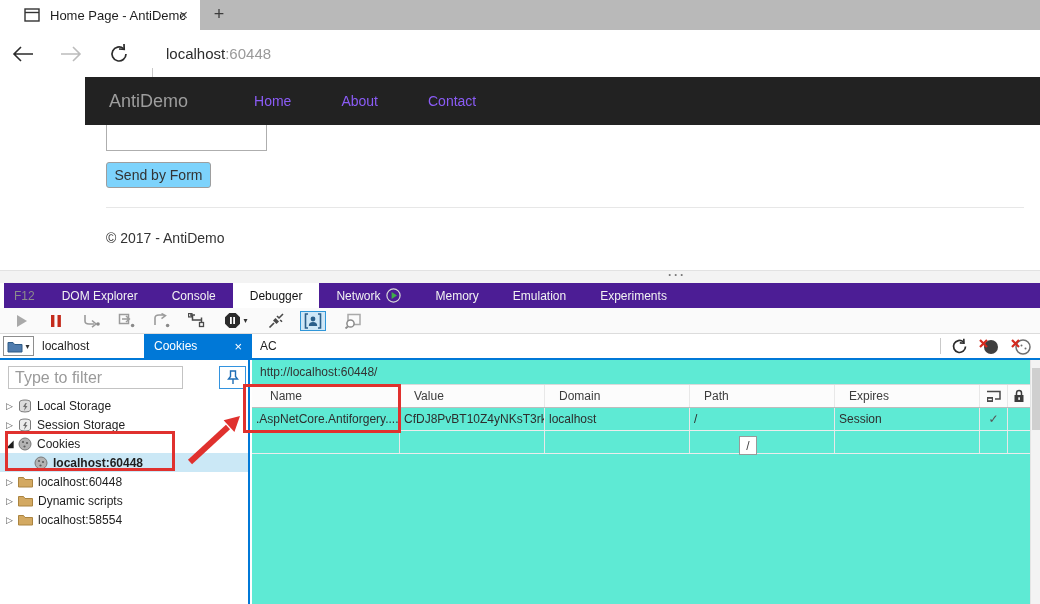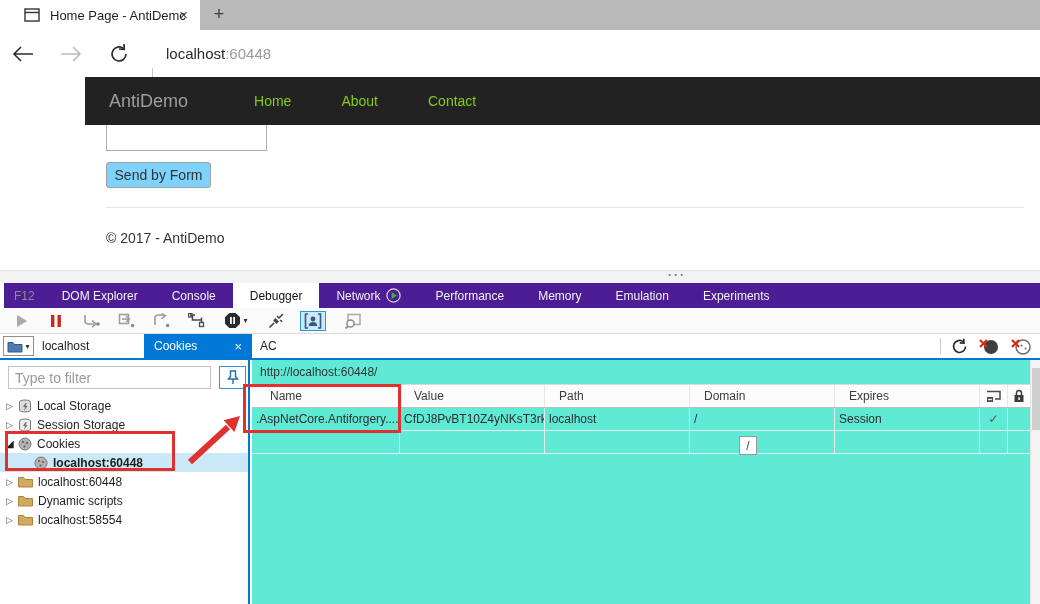--- a/index.html
+++ b/index.html
@@ -21,21 +21,21 @@
   .addr-sep { position:absolute; left:152px; top:38px; width:1px; height:30px; background:#c9c9c9; }
   .address { position:absolute; left:166px; top:0; height:47px; display:flex; align-items:center; font-size:15px; }
   .address .host { color:#2b2b2b; }
   .address .port { color:#9a9a9a; }
 
   
   .site-navbar { position:absolute; left:85px; top:77px; width:955px; height:48px; background:#222;
                  display:flex; align-items:center; }
   .brand { color:#9d9d9d; font-size:18px; margin-left:24px; }
   .navlinks { display:flex; margin-left:50px; }
-  .navlink { color:#84cc16; font-size:14px; padding:0 16px; margin-right:18px; }
+  .navlink { color:#8b5cf6; font-size:14px; padding:0 16px; margin-right:18px; }
   .page-input { position:absolute; left:106px; top:125px; width:161px; height:26px; background:#fff;
                 border:1px solid #aeaeae; border-top:none; }
   .send-btn { position:absolute; left:106px; top:162px; width:105px; height:26px; background:#7dd3fc;
               border:1px solid #9e9e9e; border-radius:3px; font-size:14px; color:#333;
               display:flex; align-items:center; justify-content:center; font-family:"Liberation Sans",sans-serif; }
   .page-hr { position:absolute; left:106px; top:207px; width:918px; height:0; border-top:1px solid #e7e7e7; }
   .footer-text { position:absolute; left:106px; top:230px; font-size:14px; color:#333; }
 
   
   .grip-strip { position:absolute; left:0; top:270px; width:1040px; height:13px; background:#f3f3f3;
@@ -61,22 +61,22 @@
   .ptab.loc { left:36px; width:108px; color:#222; padding-left:6px; }
   .ptab.cook { left:144px; width:108px; color:#fff; padding-left:10px; }
   .ptab.cook .ptab-close { position:absolute; right:10px; font-size:13px; color:#fff; }
   .doc-tab { position:absolute; left:260px; top:0; height:24px; display:flex; align-items:center;
              font-size:12px; color:#222; }
   .pb-right { position:absolute; right:8px; top:0; height:24px; display:flex; align-items:center; gap:10px; }
   .pb-sep { width:1px; height:16px; background:#c9c9c9; }
 
   .main { position:absolute; left:0; top:360px; width:1040px; height:244px; background:#fff; }
   .left-panel { position:absolute; left:0; top:0; width:250px; height:244px; border-right:2px solid #0078d7; }
-  .filter-input { position:absolute; left:8px; top:6px; width:203px; height:23px; border:1px solid #c3c3c3;
-                  font-size:14px; color:#333; padding:0 6px; font-family:"Liberation Sans",sans-serif; }
+  .filter-input { position:absolute; left:8px; top:6px; width:175px; height:23px; border:1px solid #c3c3c3;
+                  font-size:16px; color:#333; padding:0 6px; font-family:"Liberation Sans",sans-serif; }
   .filter-input::placeholder { color:#9a9a9a; }
   .pin-btn { position:absolute; left:219px; top:6px; width:27px; height:23px; border:1px solid #3393df;
              background:#fff; display:flex; align-items:center; justify-content:center; }
   .tree-item { position:absolute; left:0; width:248px; height:19px; display:flex; align-items:center;
                font-size:12px; color:#1e1e1e; padding-left:6px; }
   .tree-item .exp { width:12px; font-size:9px; color:#555; flex:none; }
   .tree-item .exp.open { font-size:10px; color:#1e1e1e; }
   .tree-item .ticon { display:inline-flex; margin-right:5px; flex:none; }
   .tree-item.sel { background:#cbe8f6; font-weight:bold; padding-left:34px; }
 
@@ -172,21 +172,20 @@
     <span class="dt-tab active">Debugger</span>
     <span class="dt-tab">
       <span>Network</span>
       <span class="net-ico">
         <svg width="15" height="15" viewBox="0 0 15 15">
             <circle cx="7.5" cy="7.5" r="6.6" fill="none" stroke="#d9d9d9" stroke-width="1.2"></circle>
             <polygon points="5.6,4 11,7.5 5.6,11" fill="#3fae49"></polygon>
           </svg>
       </span>
     </span>
-    <span class="dt-tab">Performance</span>
     <span class="dt-tab">Memory</span>
     <span class="dt-tab">Emulation</span>
     <span class="dt-tab">Experiments</span>
   </div>
 
   <div class="dt-toolbar">
     <span class="tool">
       <svg width="13" height="14" viewBox="0 0 13 14">
           <polygon points="2,1 12,7 2,13" fill="#a9a9a9"></polygon>
         </svg>
@@ -380,22 +379,22 @@
         </span>
         <span>localhost:58554</span>
       </div>
     </div>
 
     <div class="right-panel">
       <div class="url-row">http://localhost:60448/</div>
       <div class="hdr-row">
         <span class="cell c-name">Name</span>
         <span class="cell c-val">Value</span>
+        <span class="cell c-dom">Domain</span>
         <span class="cell c-path">Path</span>
-        <span class="cell c-dom">Domain</span>
         <span class="cell c-exp">Expires</span>
         <span class="cell c-i1">
           <svg width="15" height="13" viewBox="0 0 15 13">
               <path d="M1 1.5 H14 V9 H9" fill="none" stroke="#4a4a4a" stroke-width="1.5"></path>
               <rect x="1" y="7" width="6" height="5" fill="#4a4a4a"></rect>
               <line x1="2.2" y1="9.5" x2="5.8" y2="9.5" stroke="#fff" stroke-width="1.4"></line>
             </svg>
         </span>
         <span class="cell c-i2">
           <svg width="12" height="14" viewBox="0 0 12 14">

